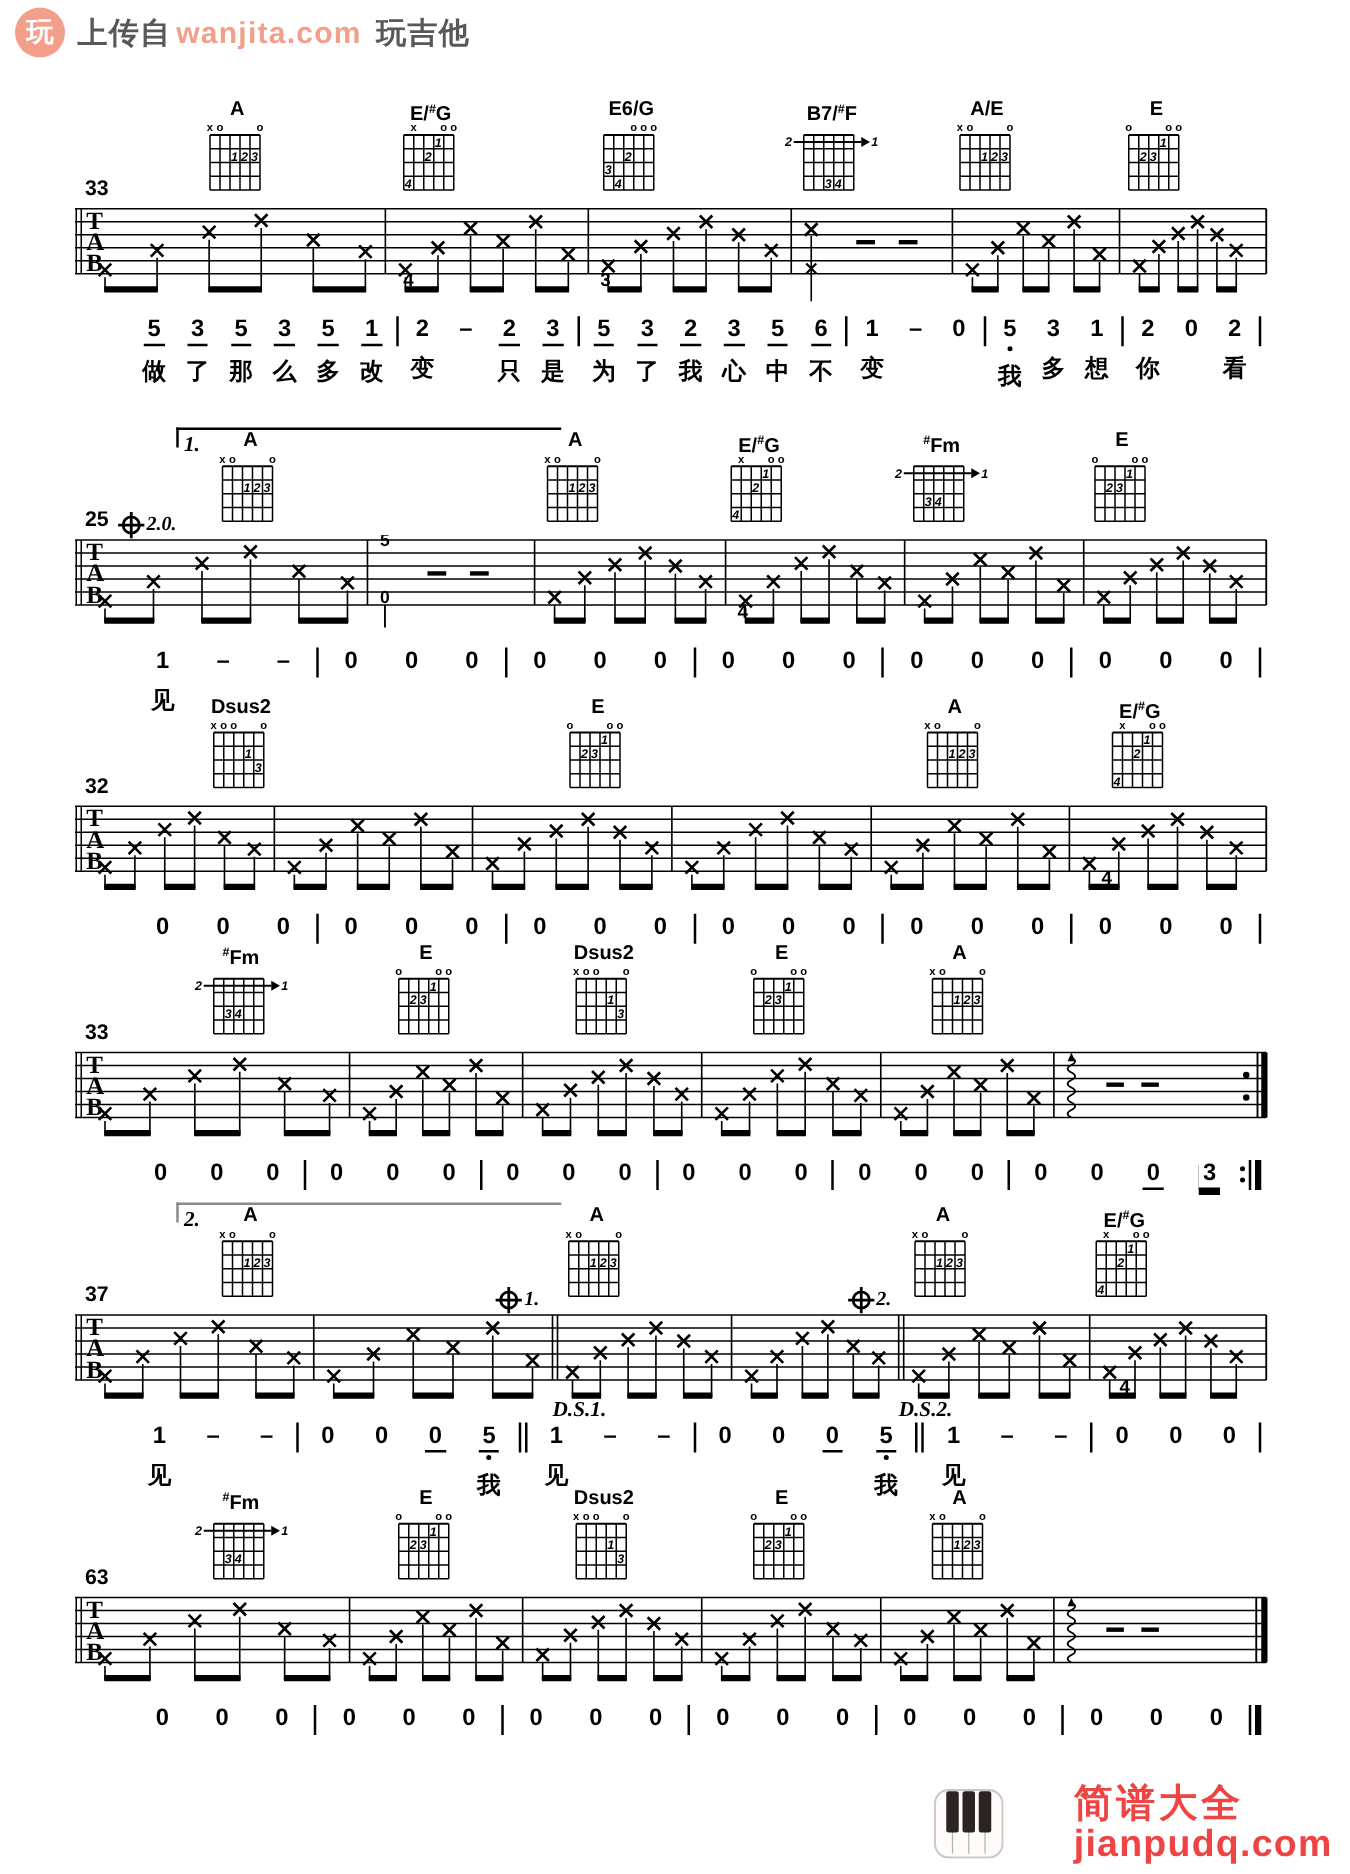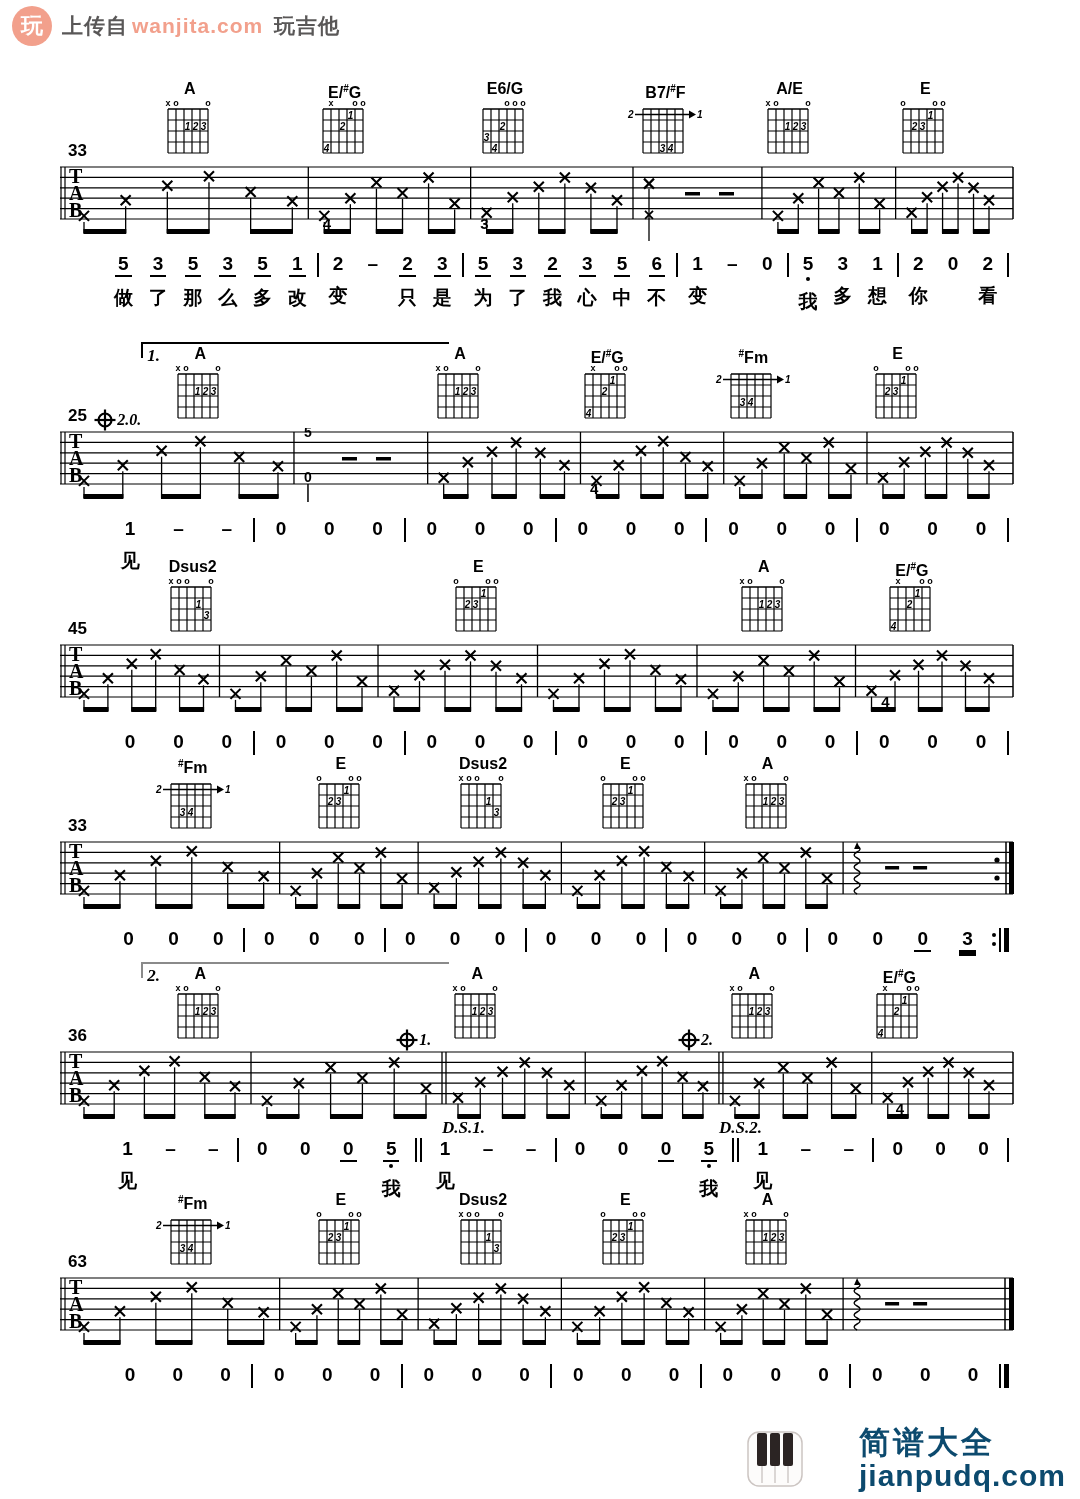--- a/index.html
+++ b/index.html
@@ -4,21 +4,21 @@
 <style>
   html,body{margin:0;padding:0;}
   body{
     width:1080px;height:1499px;background:#ffffff;position:relative;
     font-family:"Liberation Sans", sans-serif;color:#000;overflow:hidden;
   }
   
   .hdr{position:absolute;top:6px;left:12px;display:flex;align-items:center;gap:10px;}
   .hdr .logo{width:40px;height:40px;border-radius:50%;display:flex;align-items:center;justify-content:center;
     font-weight:bold;font-size:22px;color:#fff;}
-  .hdr .htxt{font-size:21px;font-weight:bold;letter-spacing:1px;}
+  .hdr .htxt{font-size:24px;font-weight:bold;letter-spacing:1px;}
   .hdr .htxt span{margin-right:4px;}
   
   .ftr{position:absolute;right:14px;bottom:8px;display:flex;align-items:center;gap:8px;}
   .ftr .ftxt{display:flex;flex-direction:column;line-height:1.05;}
   .ftr .cn{font-size:31px;font-weight:bold;letter-spacing:3px;}
   .ftr .url{font-size:30px;font-weight:bold;letter-spacing:1px;}
   
   .system{position:absolute;left:60px;width:955px;}
   .chordrow{position:relative;height:78px;}
   .mnum{position:absolute;left:8px;bottom:2px;font-size:17px;font-weight:bold;}
@@ -568,21 +568,21 @@
         <span class="tok"><span class="num">0</span><span class="ly"></span></span>
         <span class="tok"><span class="num">0</span><span class="ly"></span></span>
         <span class="tok"><span class="num">0</span><span class="ly"></span></span>
         <span class="barwrap">
           <span class="bline"></span>
         </span>
       </div>
     </section>
     <section class="system" style="top: 563px;">
       <div class="chordrow">
-        <div class="mnum">45</div>
+        <div class="mnum">32</div>
         <div class="chord" style="left: 13.9%;"><div class="cname">Dsus2</div><svg width="76" height="62" viewBox="0 0 76 62">
             <text x="16" y="9" text-anchor="middle" font-size="9" font-weight="bold">x</text>
             <text x="24" y="9" text-anchor="middle" font-size="9" font-weight="bold">o</text>
             <text x="32" y="9" text-anchor="middle" font-size="9" font-weight="bold">o</text>
             <text x="56" y="9" text-anchor="middle" font-size="9" font-weight="bold">o</text>
             <line x1="16" y1="12" x2="56" y2="12" stroke="#000" stroke-width="1.6"></line>
             <line x1="16" y1="23" x2="56" y2="23" stroke="#000" stroke-width="1.2"></line>
             <line x1="16" y1="34" x2="56" y2="34" stroke="#000" stroke-width="1.2"></line>
             <line x1="16" y1="45" x2="56" y2="45" stroke="#000" stroke-width="1.2"></line>
             <line x1="16" y1="56" x2="56" y2="56" stroke="#000" stroke-width="1.2"></line>
@@ -1042,21 +1042,21 @@
           <span class="bline"></span>
           <span class="bline thick"></span>
         </span>
       </div>
     </section>
     <section class="system" style="top: 970px;">
       <div class="chordrow">
         <div class="volta gray" style="left: 8.5%; width: 32%;">
           <span class="vlab">2.</span>
         </div>
-        <div class="mnum">36</div>
+        <div class="mnum">37</div>
         <div class="coda" style="left: 37%;">
           <svg width="24" height="24" viewBox="0 0 24 24">
             <circle cx="12" cy="12" r="6.5" fill="none" stroke="#000" stroke-width="2.2"></circle>
             <line x1="12" y1="1.5" x2="12" y2="22.5" stroke="#000" stroke-width="2.2"></line>
             <line x1="1.5" y1="12" x2="22.5" y2="12" stroke="#000" stroke-width="2.2"></line>
           </svg>
           <span class="clab">1.</span>
         </div>
         <div class="coda" style="left: 66.5%;">
           <svg width="24" height="24" viewBox="0 0 24 24">
@@ -1543,17 +1543,17 @@
 <div class="ftr">
   <svg width="56" height="56" viewBox="0 0 56 56">
     <rect x="1" y="1" width="54" height="54" rx="11" fill="#fdfcfb" stroke="#ccc5c2" stroke-width="1.5"></rect>
     <line x1="15" y1="34" x2="15" y2="52" stroke="#b9b2af" stroke-width="1"></line>
     <line x1="28" y1="34" x2="28" y2="52" stroke="#b9b2af" stroke-width="1"></line>
     <line x1="41" y1="34" x2="41" y2="52" stroke="#b9b2af" stroke-width="1"></line>
     <rect x="10" y="2" width="10" height="33" rx="2" fill="#2b2423"></rect>
     <rect x="23" y="2" width="10" height="33" rx="2" fill="#2b2423"></rect>
     <rect x="36" y="2" width="10" height="33" rx="2" fill="#2b2423"></rect>
   </svg>
-  <div class="ftxt" style="color: #0c4a6e; margin-left: 48px;">
+  <div class="ftxt" style="color: #ef4444; margin-left: 48px;">
     <span class="cn">简谱大全</span>
     <span class="url">jianpudq.com</span>
   </div>
 </div>
 
 </body></html>

